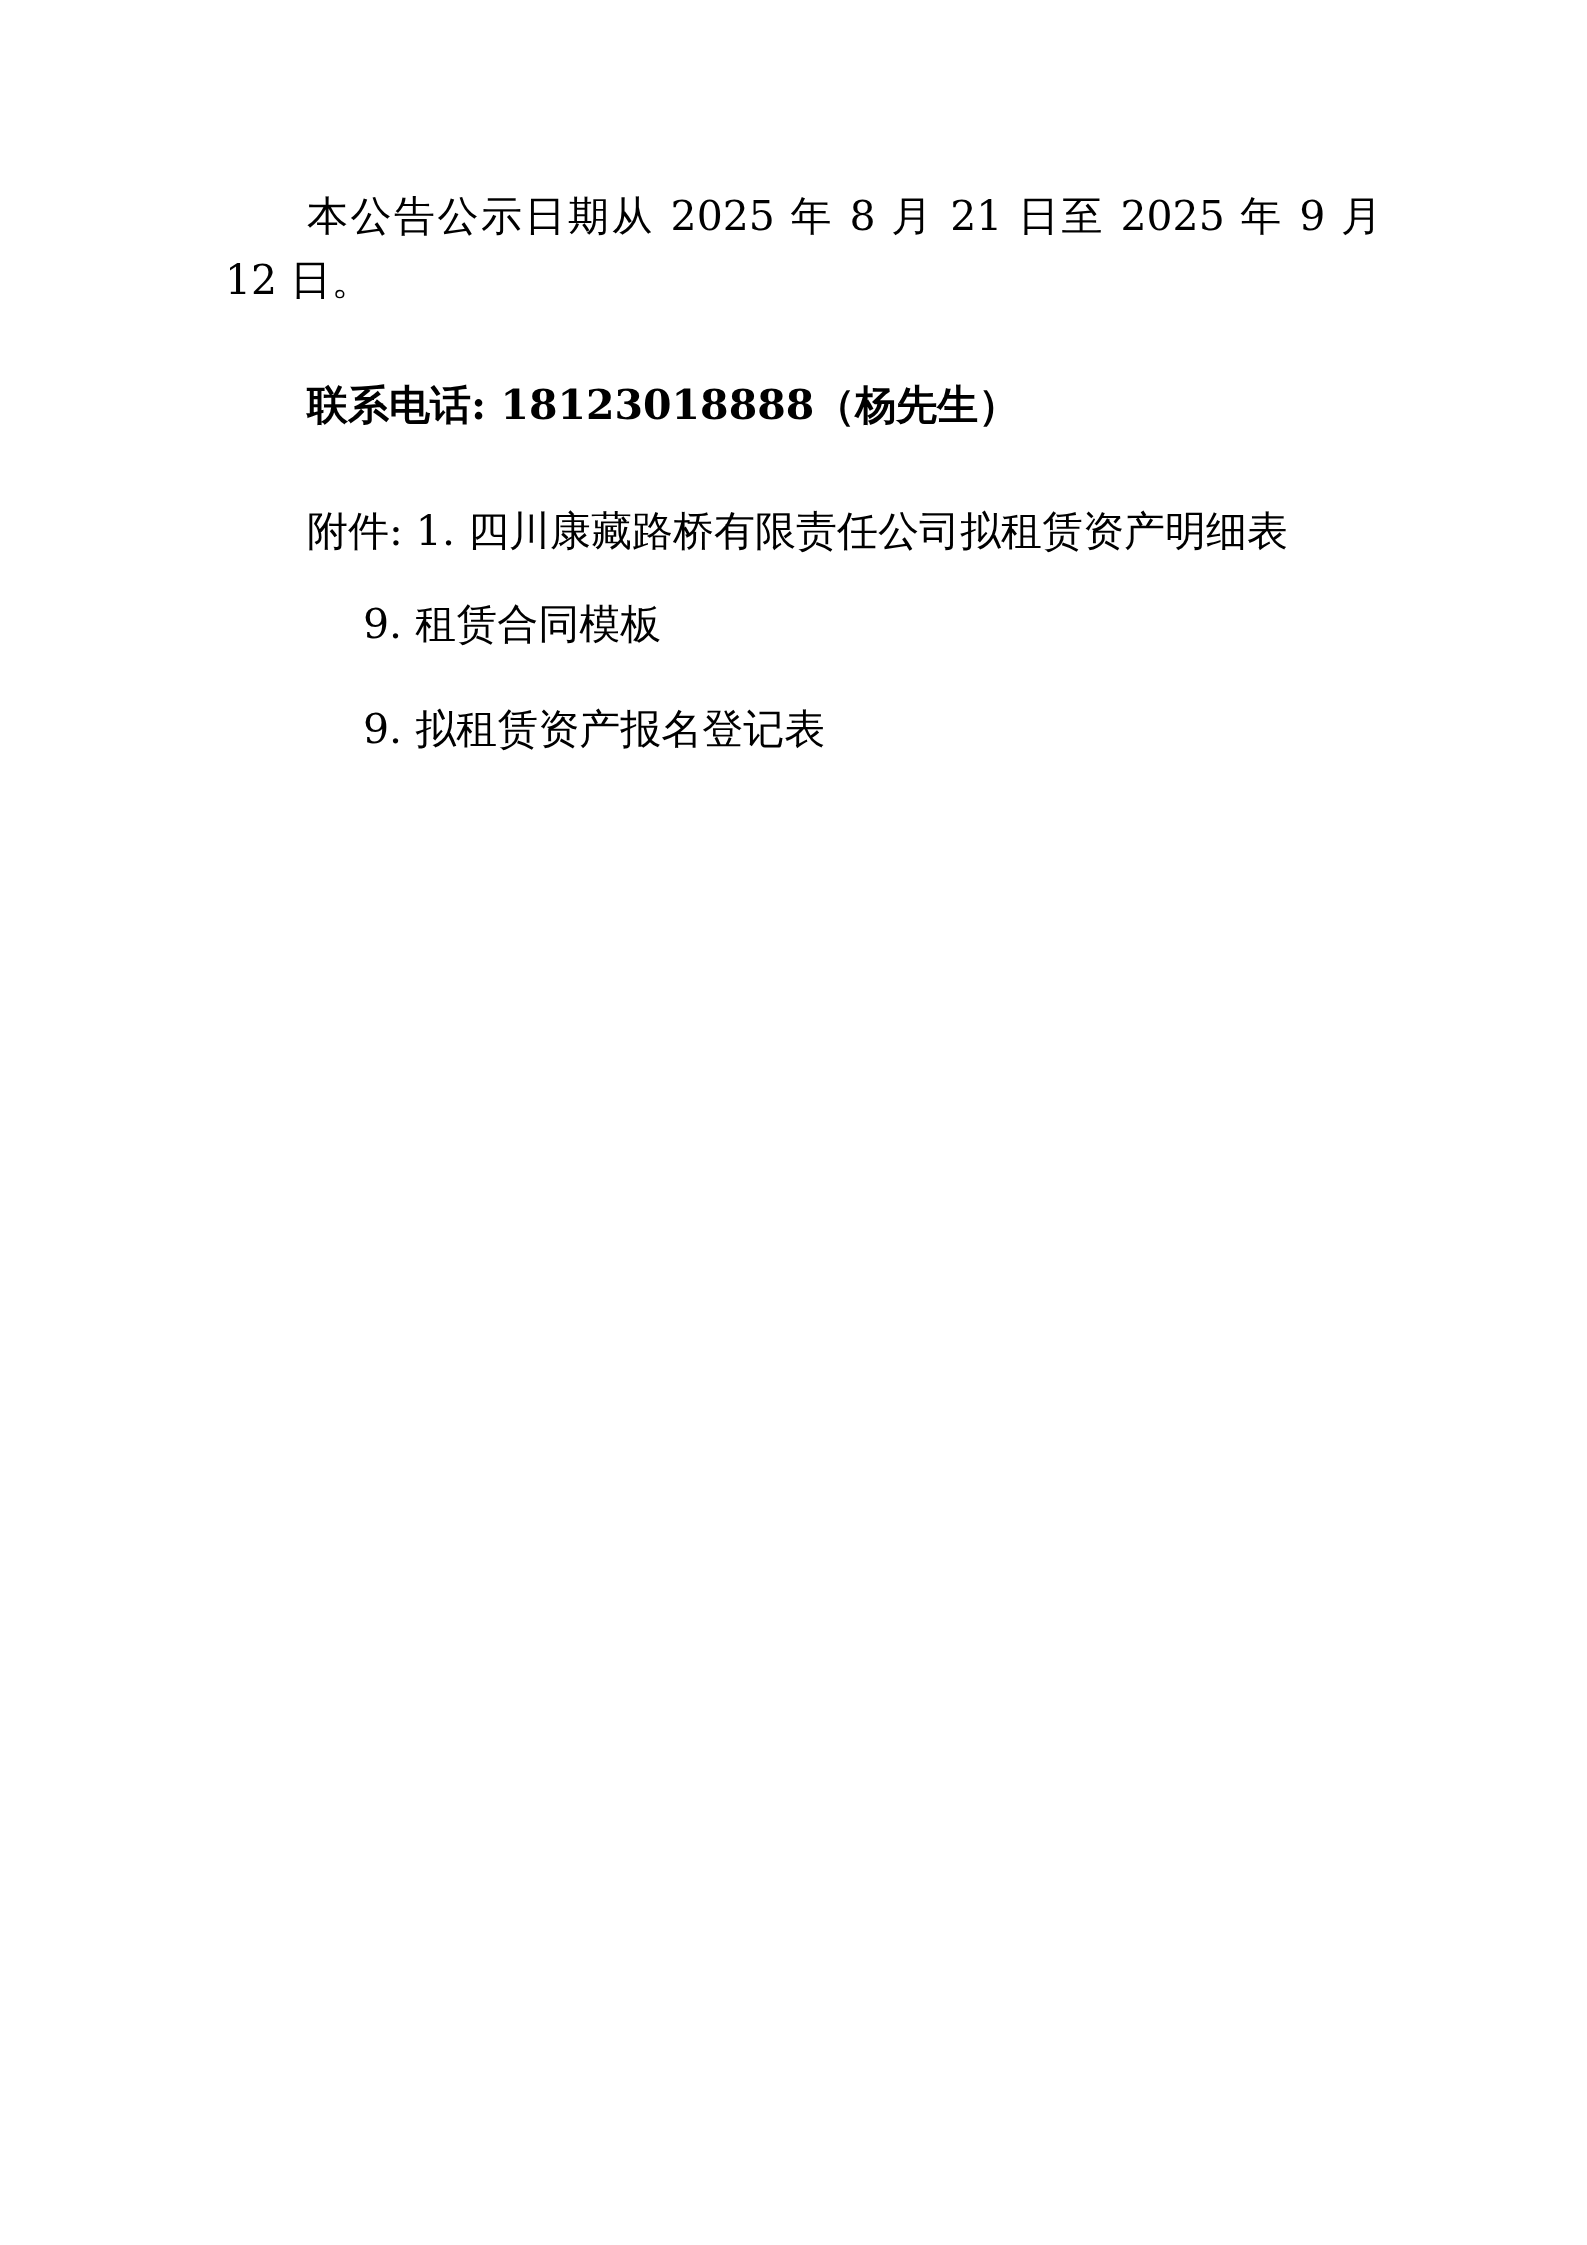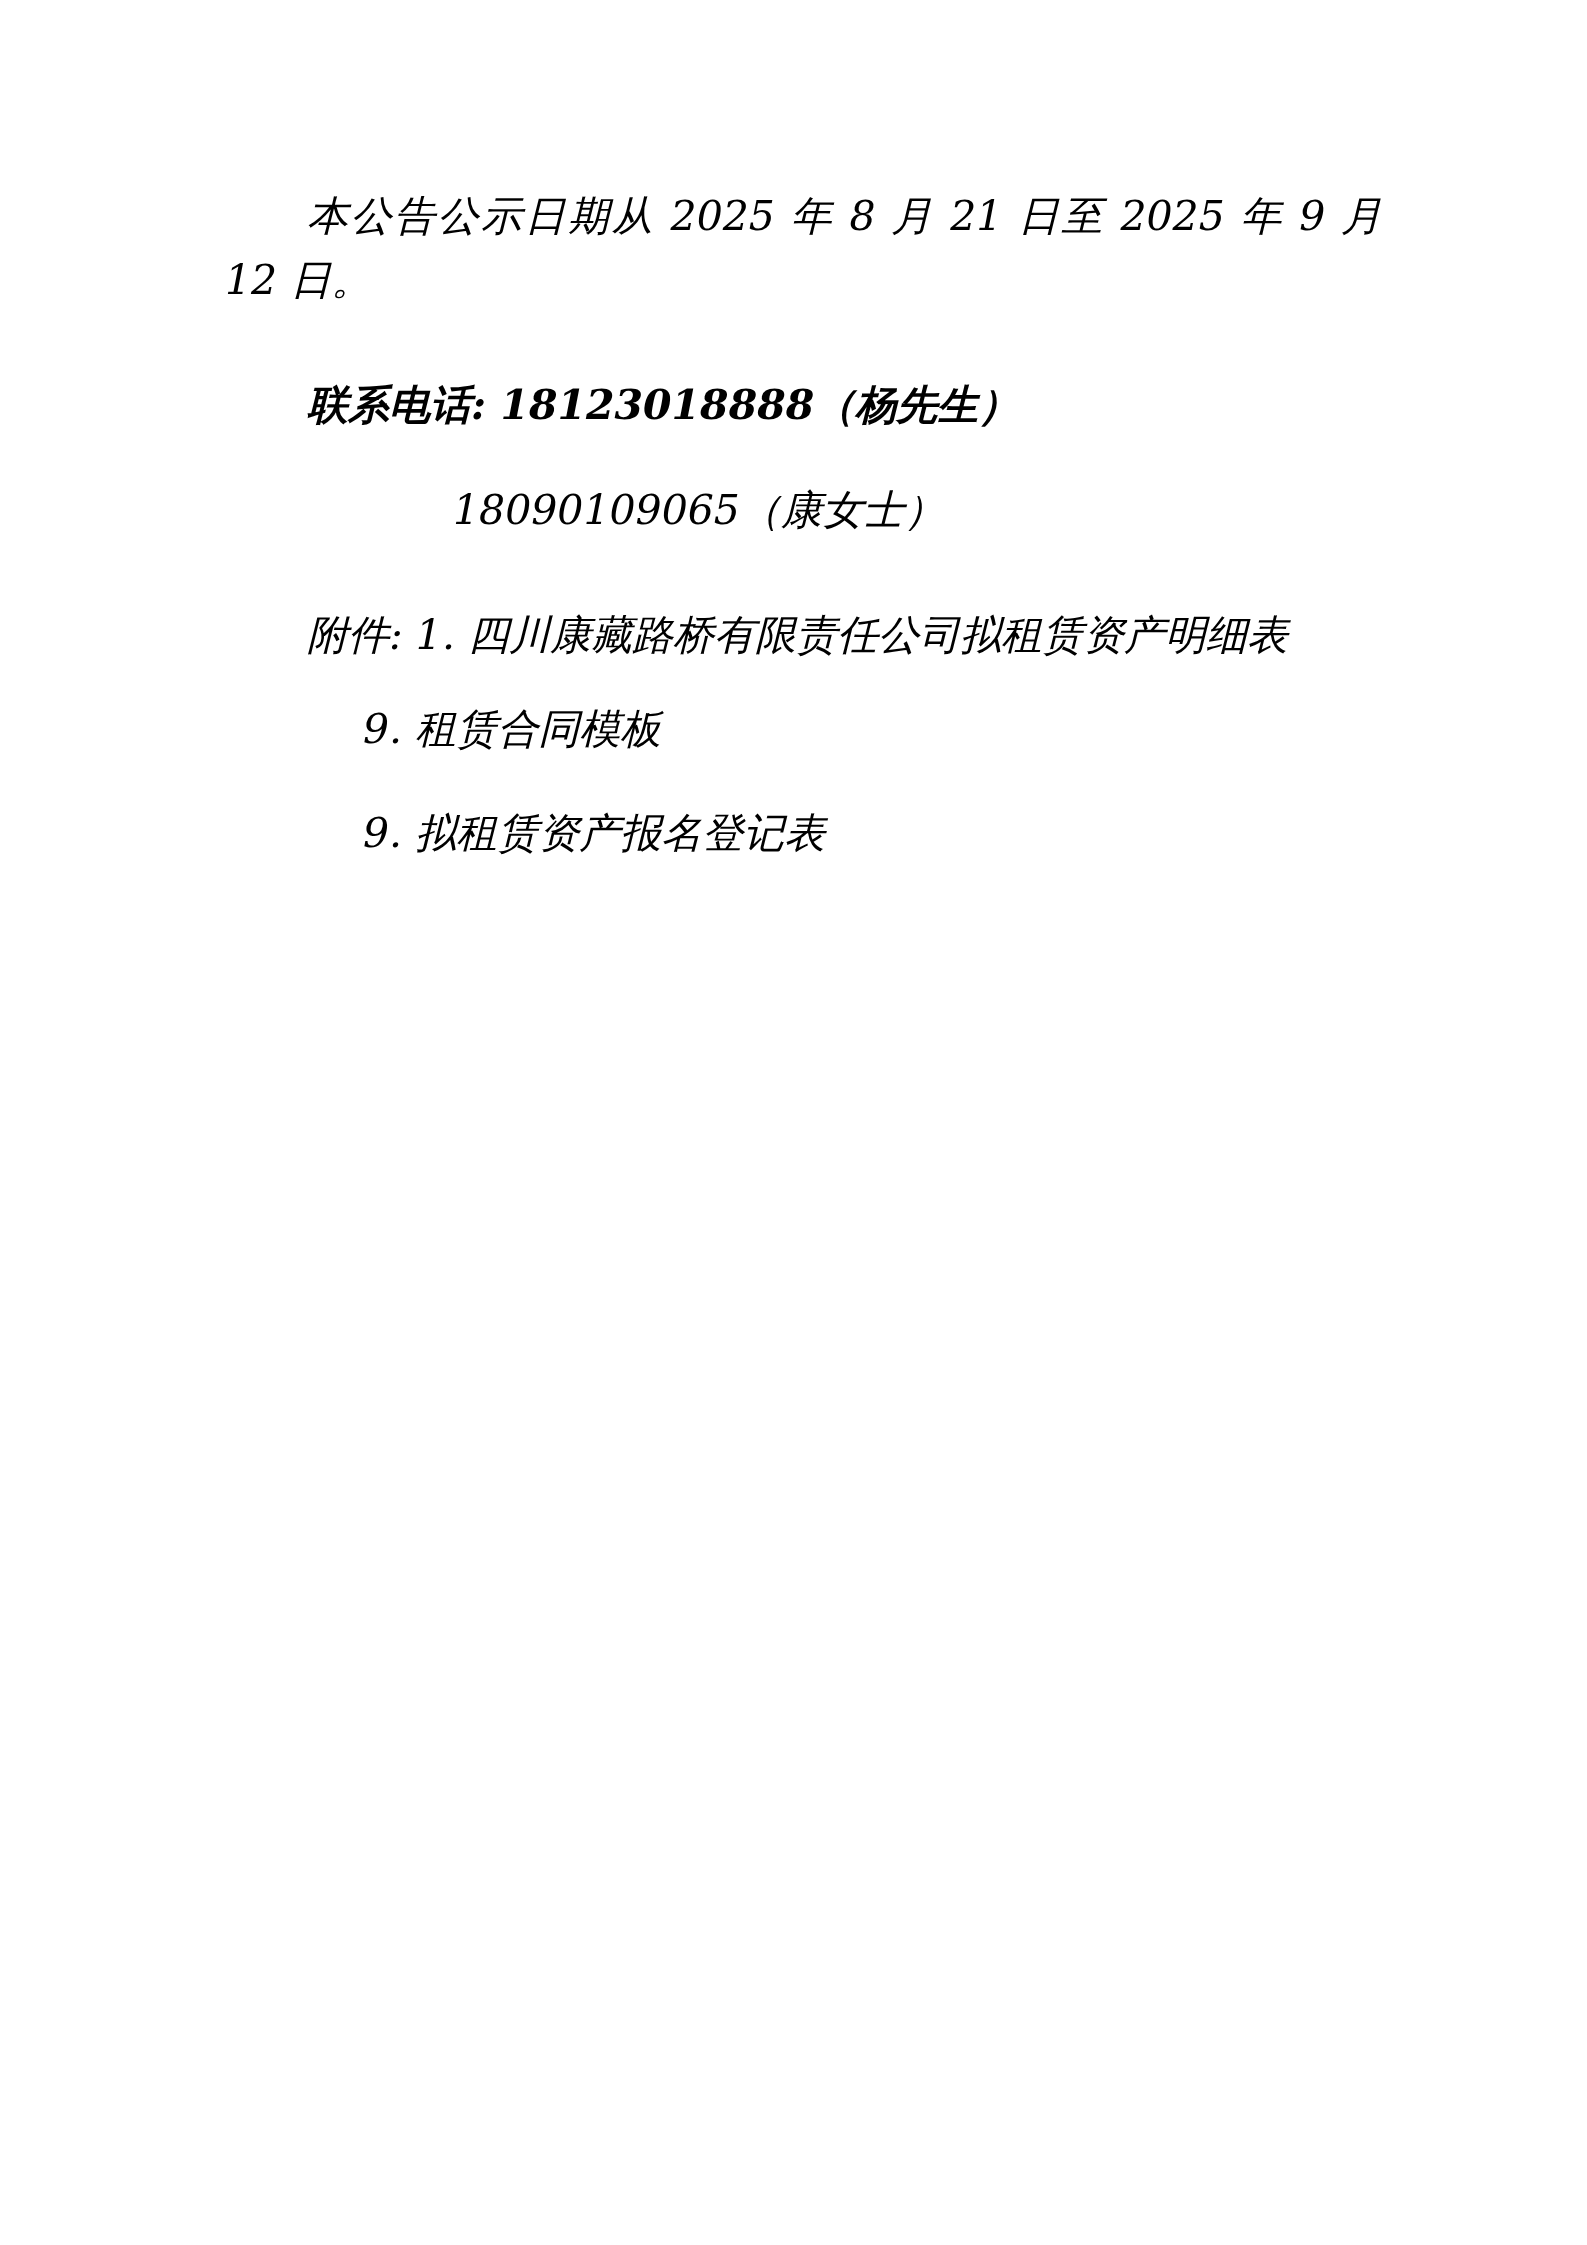--- a/index.html
+++ b/index.html
@@ -13,21 +13,20 @@
     font-family: "DejaVu Serif", "Liberation Serif", serif;
     color: #000000;
     position: relative;
     overflow: hidden;
   }
   .page {
     box-sizing: border-box;
     width: 1587px;
     height: 2229px;
     padding: 185px 205px 0 225px;
-    font-style: italic;
   }
   .para {
     font-size: 41px;
     line-height: 1.55;
     text-align: justify;
     text-justify: inter-ideograph;
     margin: 0 0 0 0;
   }
   .indent {
     text-indent: 82px;
@@ -69,21 +68,20 @@
 <body>
 
 <div class="page">
 
   <p class="para indent">本公告公示日期从 2025 年 8 月 21 日至 2025 年 9 月 12 日。</p>
 
 
 
   <p class="para indent label-bold block-gap-lg">联系电话: 18123018888（杨先生）</p>
 
-  <p class="phone-second">18090109065（康女士）</p>
 
   <p class="para indent attach-line block-gap-lg">附件: 1. 四川康藏路桥有限责任公司拟租赁资产明细表</p>
 
   <p class="attach-sub block-gap-md">9. 租赁合同模板</p>
 
   <p class="attach-sub block-gap-md">9. 拟租赁资产报名登记表</p>
 
 </div>
 
 </body></html>

